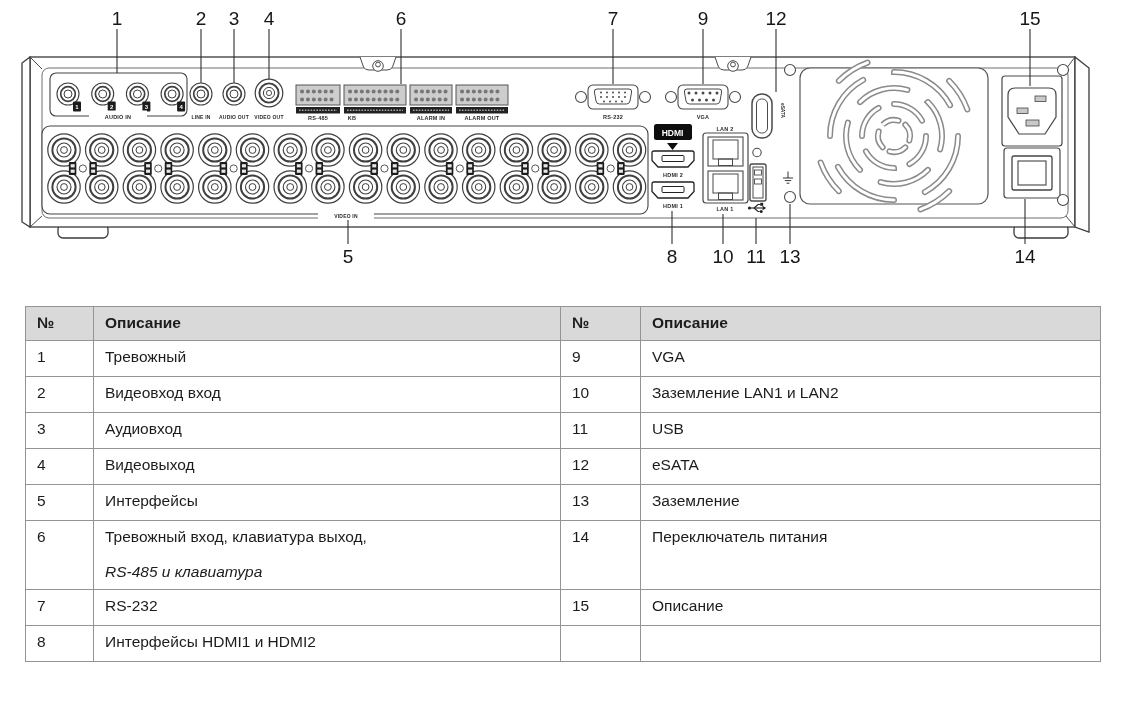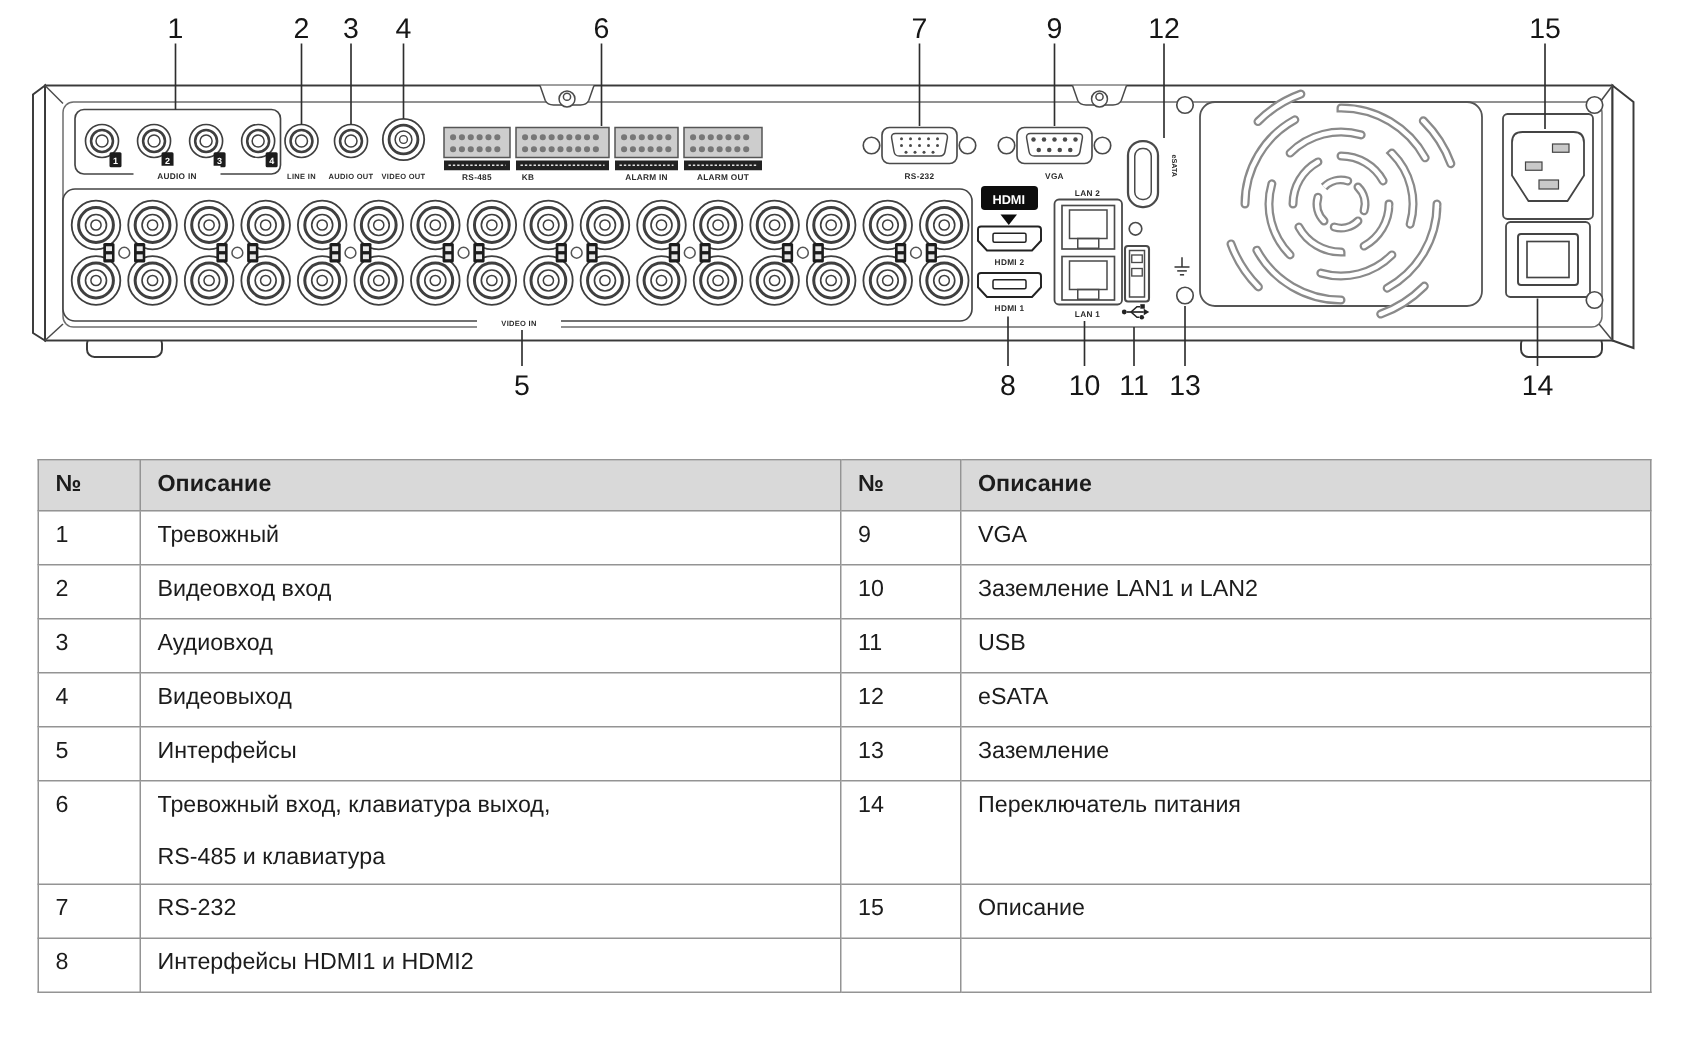--- a/index.html
+++ b/index.html
@@ -10,21 +10,21 @@
   .plabel{font-size:5.5px;font-weight:bold;fill:#2b2b2b;text-anchor:middle;letter-spacing:.2px;}
   .outline{fill:#ffffff;stroke:#3a3a3a;stroke-width:1.3;}
   .thin{fill:none;stroke:#4a4a4a;stroke-width:1;}
   table[data-name="port-table"]{position:absolute;left:25px;top:306px;border-collapse:collapse;table-layout:fixed;}
   table[data-name="port-table"] th, table[data-name="port-table"] td{
     border:1px solid #949494;box-sizing:border-box;vertical-align:top;
     padding:6px 11px 0 11px;font-size:15.5px;color:#1c1c1c;text-align:left;line-height:1.25;}
   table[data-name="port-table"] th{background:#d9d9d9;font-weight:bold;height:34px;}
   table[data-name="port-table"] td{height:36px;background:#ffffff;}
   table[data-name="port-table"] tr.tall td{height:69px;}
-  .line2{margin-top:16px;}
+  .line2{margin-top:16px;font-style:italic;}
 </style>
 </head>
 <body>
 
 
 
 <svg data-name="rear-panel-diagram" width="1132" height="290" viewBox="0 0 1132 290">
   <defs>
     <g id="bnc">
       <circle r="16.2" fill="#fff" stroke="#3f3f3f" stroke-width="1.2"></circle>

